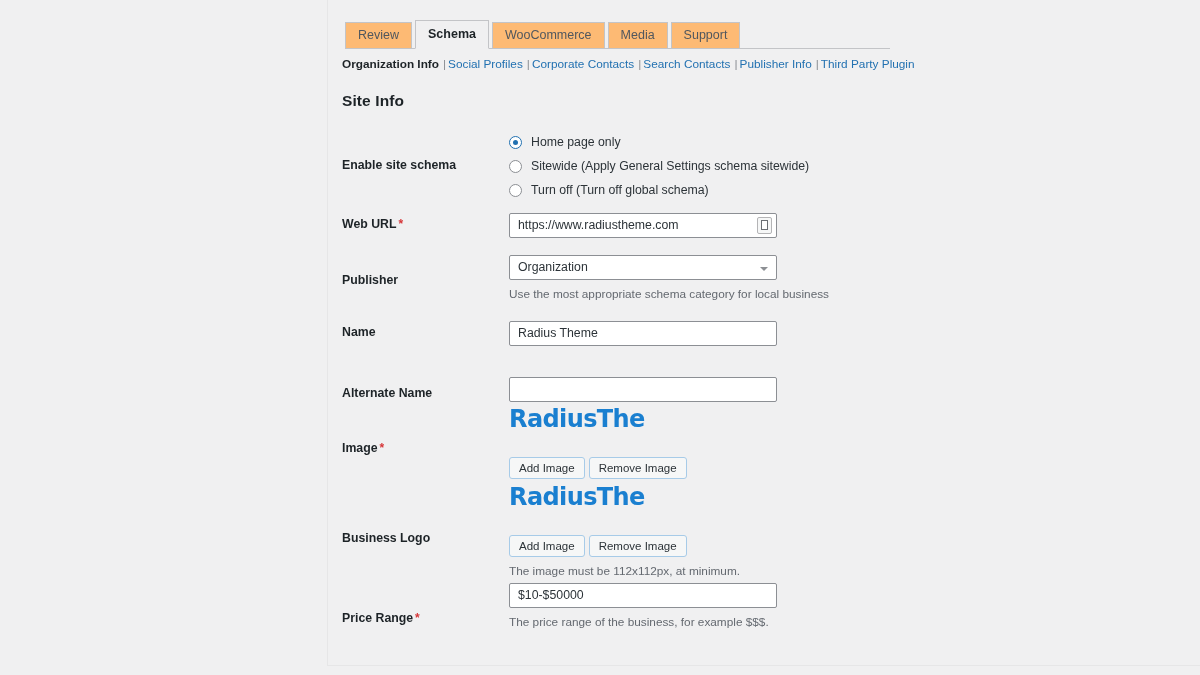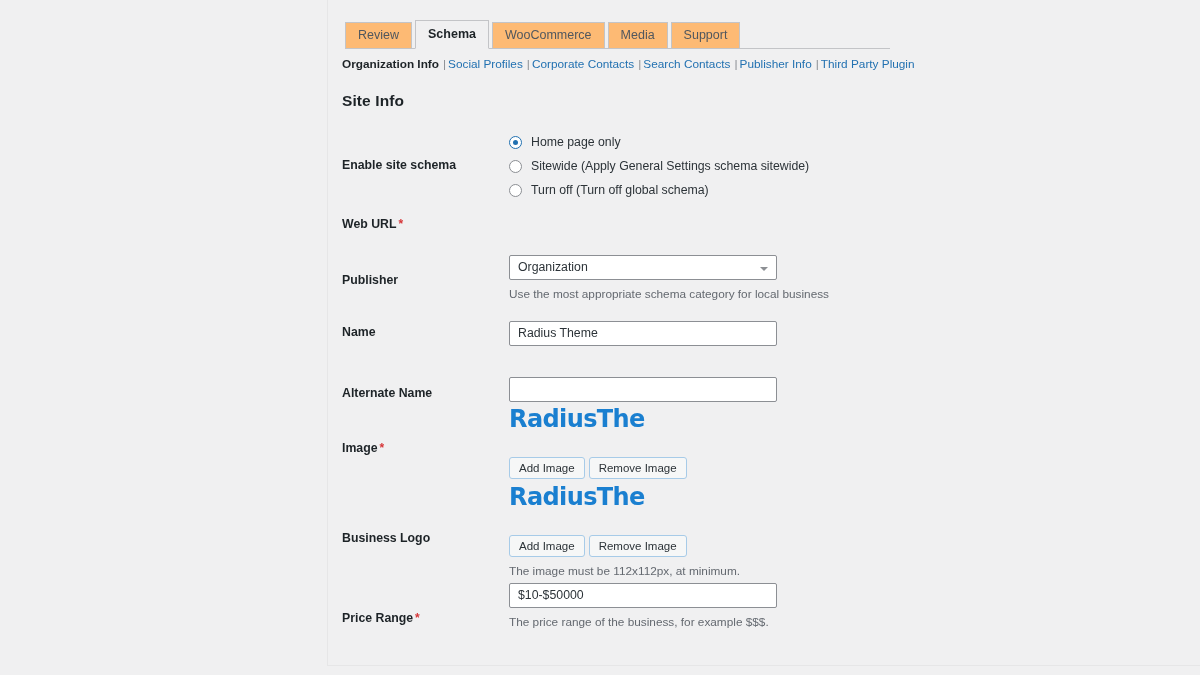--- a/index.html
+++ b/index.html
@@ -306,20 +306,30 @@
               <span class="radio-label">Turn off (Turn off global schema)</span>
             </div>
           </div>
         </div>
       </div>
 
       <div class="row" style="min-height:46px; align-items:center;">
         <div class="row-label">
           <span>Web URL</span><span class="req">*</span>
         </div>
+        <div class="row-field">
+          <div class="input-wrap">
+            <div class="text-input">
+              <span class="input-value">https://www.radiustheme.com</span>
+            </div>
+            <span class="field-icon">
+                <span class="glyph"></span>
+              </span>
+          </div>
+        </div>
       </div>
 
       <div class="row" style="min-height:62px;">
         <div class="row-label" style="padding-top:4px;">
           <span>Publisher</span>
         </div>
         <div class="row-field">
           <div class="select-box">
             <span>Organization</span>
             <span class="caret"></span>

